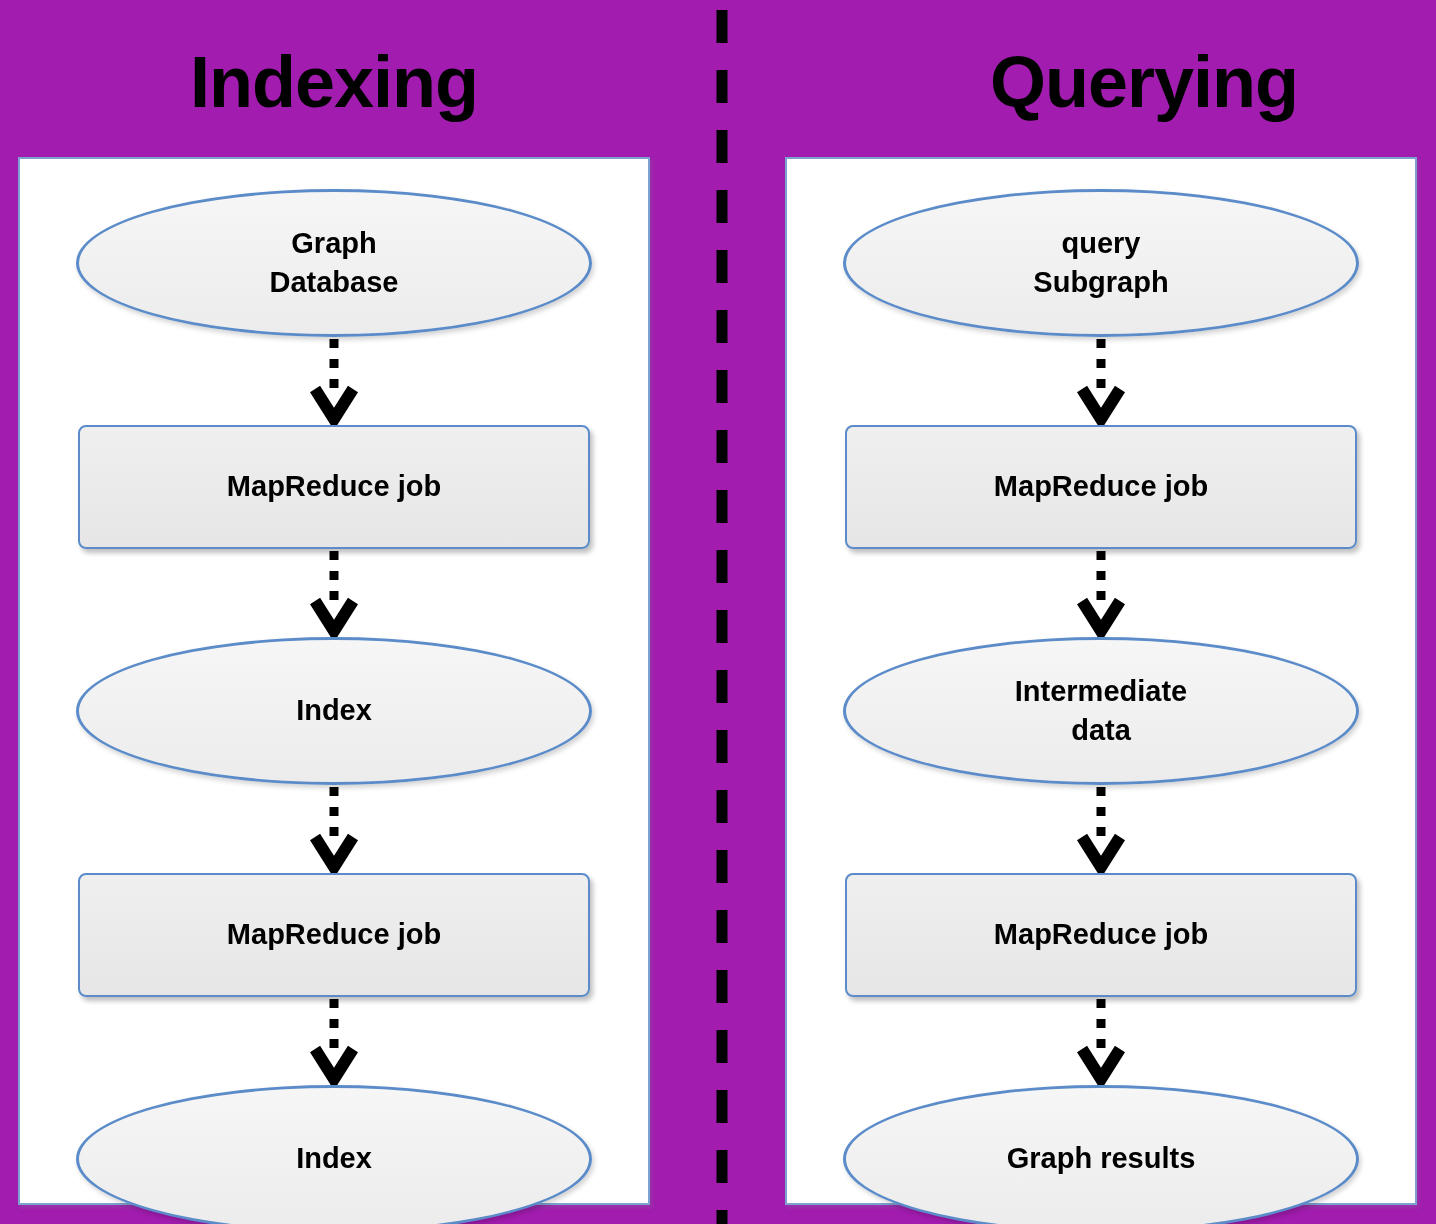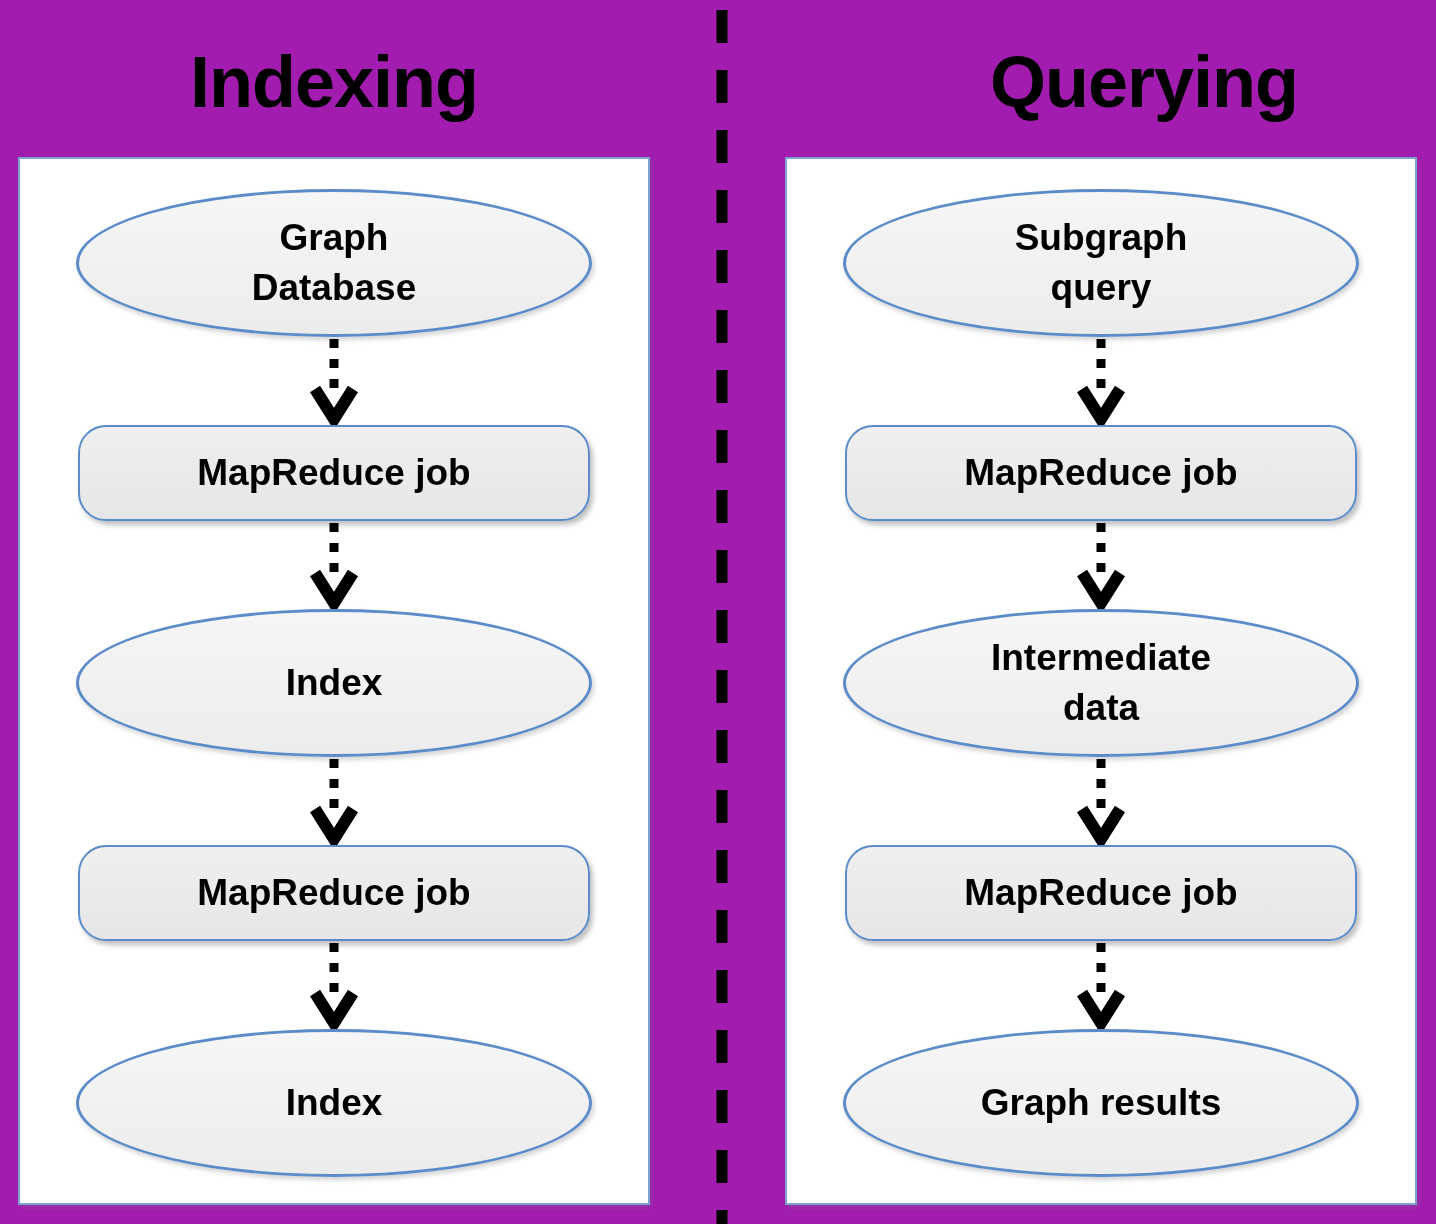--- a/index.html
+++ b/index.html
@@ -53,39 +53,39 @@
   }
   .flow-container.left  { left: 18px; }
   .flow-container.right { left: 785px; }
 
   .node {
     display: flex;
     flex-direction: column;
     align-items: center;
     justify-content: center;
     text-align: center;
-    font-size: 37px;
+    font-size: 29px;
     font-weight: 600;
     line-height: 1.36;
     color: var(--ink);
     flex: none;
   }
   .node.ellipse {
     width: 516px;
     height: 148px;
     border: 3px solid var(--node-border);
     border-radius: 50%;
     background: linear-gradient(to bottom, var(--ellipse-fill-top), var(--ellipse-fill-bottom));
     box-shadow: 2px 3px 5px rgba(0,0,0,0.18);
   }
   .node.rect {
     width: 512px;
-    height: 96px;
+    height: 124px;
     border: 2.5px solid var(--node-border);
-    border-radius: 28px;
+    border-radius: 8px;
     background: linear-gradient(to bottom, var(--rect-fill-top), var(--rect-fill-bottom));
     box-shadow: 3px 4px 5px rgba(0,0,0,0.25);
   }
   .flow-arrow {
     flex: none;
     width: 48px;
     height: 88px;
     display: block;
   }
   .flow-arrow .dash-line,
@@ -155,22 +155,22 @@
 
     <div class="node ellipse">
       <span>Index</span>
     </div>
 
   </div>
 
   <div class="flow-container right">
 
     <div class="node ellipse">
+      <span>query</span>
       <span>Subgraph</span>
-      <span>query</span>
     </div>
 
     <svg class="flow-arrow" viewBox="0 0 48 88" aria-hidden="true">
       <line class="dash-line" x1="24" y1="2" x2="24" y2="54" stroke-width="9" stroke-dasharray="9 11"></line>
       <polyline class="head" points="5,52 24,82 43,52" stroke-width="12" stroke-linejoin="miter" stroke-miterlimit="8"></polyline>
     </svg>
 
     <div class="node rect">
       <span>MapReduce job</span>
     </div>

